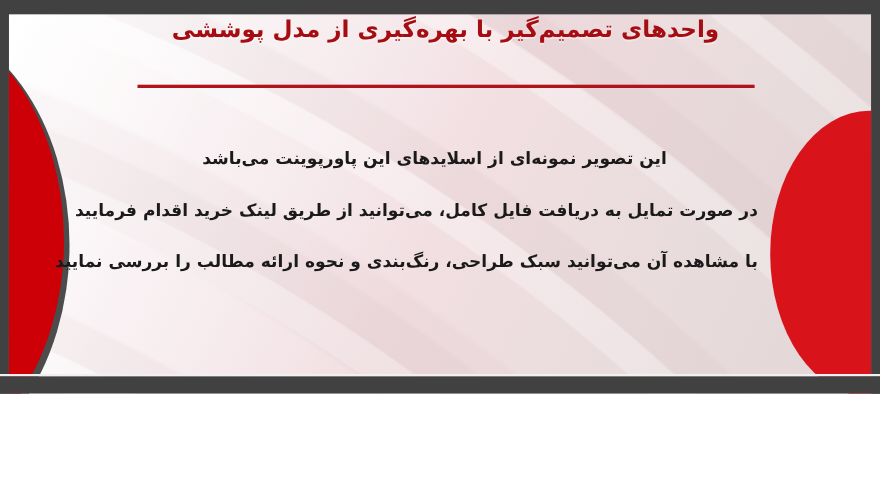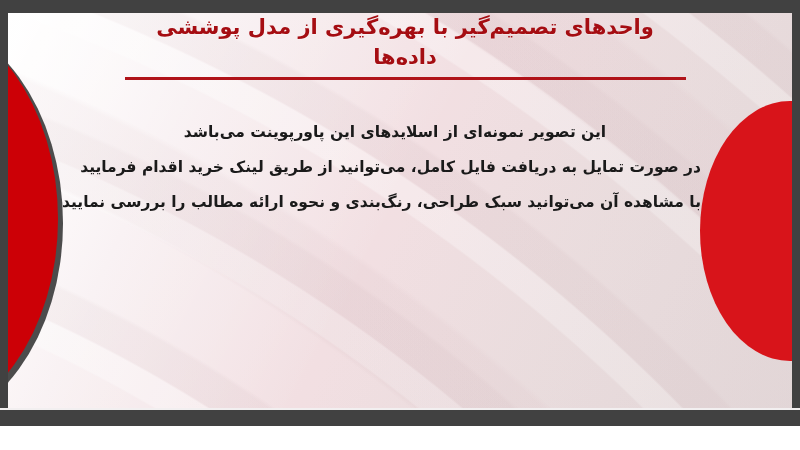--- a/index.html
+++ b/index.html
@@ -8,21 +8,21 @@
     padding: 0;
     background: #ffffff;
   }
   body {
     font-family: "DejaVu Sans", sans-serif;
   }
 
   .slide {
     position: relative;
     width: 800px;
-    height: 426px;
+    height: 358px;
     overflow: hidden;
     background: #3f3f3f;
   }
 
   
   .frame-top {
     position: absolute;
     left: 0; top: 0;
     width: 800px; height: 13px;
     background: #414141;
@@ -187,21 +187,21 @@
     text-align: center;
     direction: rtl;
     color: #1a1a1a;
     font-family: "DejaVu Sans", sans-serif;
     font-size: 15.5px;
     font-weight: 600;
     line-height: 31px;
     z-index: 20;
   }
   .body-block p {
-    margin: 4px;
+    margin: 16px;
     white-space: nowrap;
   }
 </style>
 </head>
 <body>
 
 <div class="slide">
 
   <div class="canvas">
     <div class="bg-base"></div>
@@ -210,21 +210,20 @@
     <div class="bg-sheen"></div>
 
     <div class="ellipse-left-rim"></div>
     <div class="ellipse-left"></div>
     <div class="ellipse-right"></div>
   </div>
 
   <div class="title">
     <div>کامل تحلیل حساسیت در تعیین محدوده عملکرد</div>
     <div>واحدهای تصمیم‌گیر با بهره‌گیری از مدل پوششی</div>
-    <div>داده‌ها</div>
   </div>
 
   <div class="title-rule"></div>
 
   <div class="body-block">
     <p>این تصویر نمونه‌ای از اسلایدهای این پاورپوینت می‌باشد</p>
     <p>در صورت تمایل به دریافت فایل کامل، می‌توانید از طریق لینک خرید اقدام فرمایید</p>
     <p>با مشاهده آن می‌توانید سبک طراحی، رنگ‌بندی و نحوه ارائه مطالب را بررسی نمایید</p>
   </div>
 

